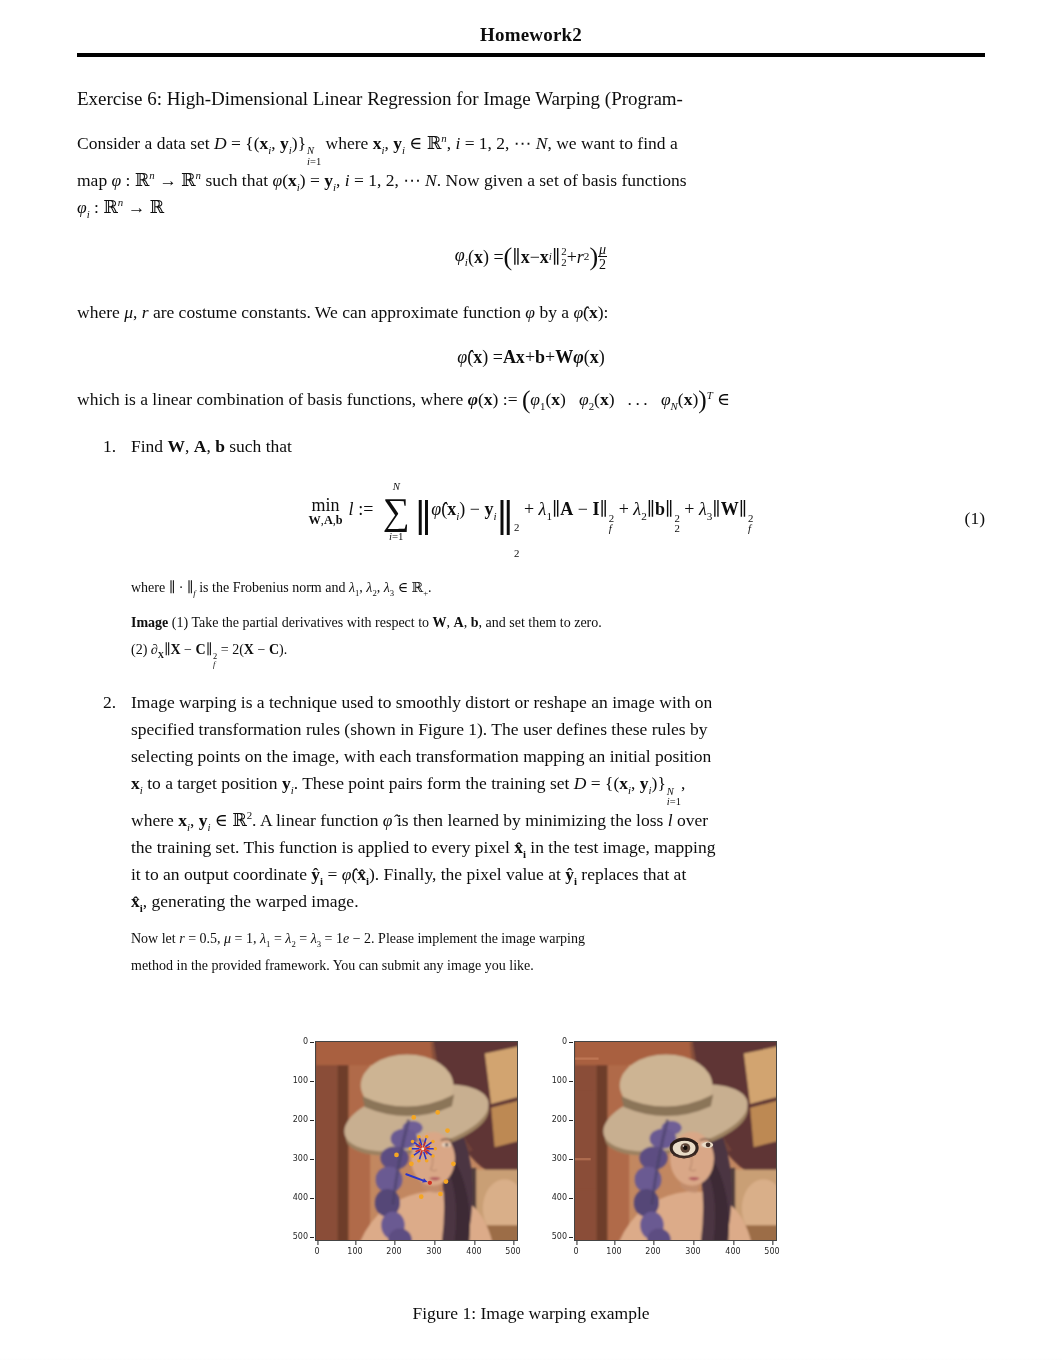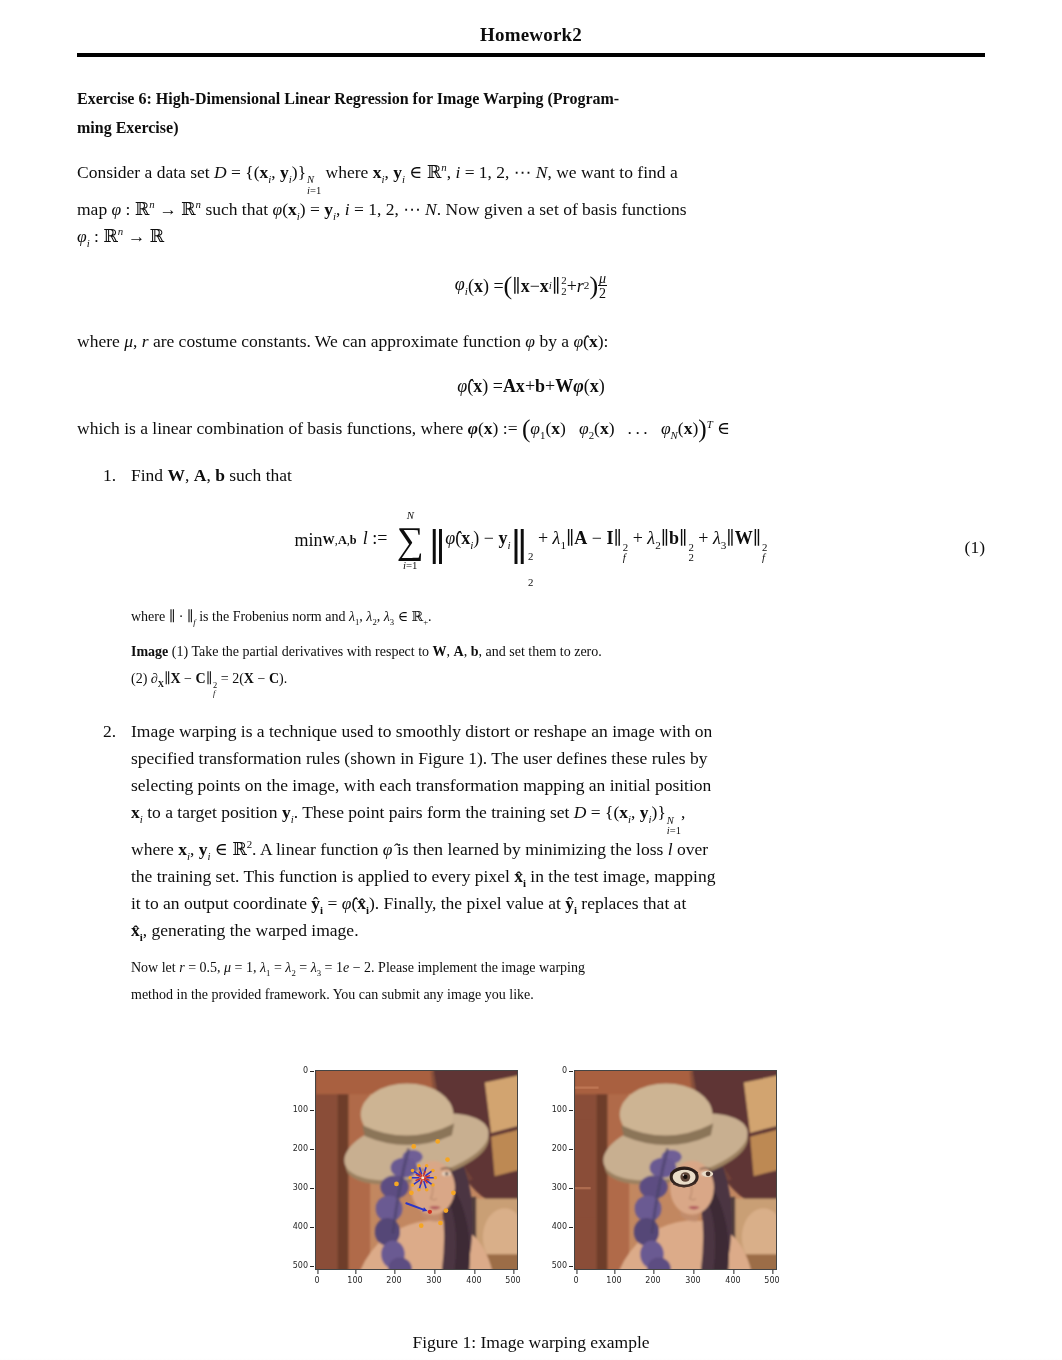--- a/index.html
+++ b/index.html
@@ -5,40 +5,40 @@
   * { margin:0; padding:0; box-sizing:border-box; }
   html,body { background:#ffffff; }
   body { width:1062px; height:1360px; position:relative; overflow:hidden;
          font-family:"Liberation Serif","DejaVu Serif","DejaVu Sans",serif;
          color:#0d0d0d; }
   .page { position:relative; width:1062px; height:1360px; padding:0 77px; }
 
   .doc-title { margin-top:24px; text-align:center; font-weight:bold; font-size:19px; letter-spacing:.2px; }
   .head-rule { margin-top:7px; height:3.5px; background:#000; border:none; }
 
-  .exercise-heading { margin-top:27px; font-weight:bold; font-size:16px; line-height:29px; }
+  .exercise-heading { margin-top:27px; font-weight:normal; font-size:19px; line-height:29px; }
 
   .para { margin-top:17px; font-size:17.5px; line-height:27px; }
   .para .line { white-space:nowrap; }
 
   .eq { font-size:18px; line-height:1; text-align:center; display:flex; justify-content:center; align-items:center; }
   .eq-basis   { margin:14px 0 10px 0; height:44px; }
   .eq-phihat  { margin:16px 0 14px 0; height:30px; }
   .eq-main    { margin:20px 0 16px 0; height:78px; position:relative; }
   .eq-tag { position:absolute; right:0; top:50%; transform:translateY(-50%); font-size:17.5px; }
 
   
   i { font-style:italic; } b { font-weight:bold; }
   sub, sup { font-size:0.62em; line-height:1; }
   .ss { display:inline-flex; flex-direction:column; justify-content:space-between;
         font-size:0.6em; line-height:1; height:1.95em; vertical-align:-0.55em; padding-left:1px; text-align:left; }
   .ss.tall { height:3.4em; vertical-align:-1.45em; }
   .nb { font-size:2.1em; font-weight:300; vertical-align:-0.42em; letter-spacing:-1px; }
   .bp { font-size:1.45em; font-weight:300; vertical-align:-0.1em; }
-  .munder { display:inline-flex; flex-direction:row; align-items:center; line-height:1.05; vertical-align:middle; margin-right:6px; }
+  .munder { display:inline-flex; flex-direction:column; align-items:center; line-height:1.05; vertical-align:middle; margin-right:6px; }
   .munder .mu { font-size:0.68em; }
   .bigsum { display:inline-flex; flex-direction:column; align-items:center; line-height:1; vertical-align:middle; margin:0 5px; }
   .bigsum .sig { font-size:2.1em; line-height:.95; }
   .bigsum .lim { font-size:0.6em; line-height:1.3; }
   .sfrac { display:inline-flex; flex-direction:column; align-items:center; line-height:1.05; font-size:0.78em; vertical-align:middle; }
   .sfrac > span:first-child { border-bottom:1px solid currentColor; padding:0 1px; }
   .supfrac { vertical-align:super; }
 
   .list-item { position:relative; margin-top:20px; font-size:17.5px; line-height:27px; }
   .list-item .num { position:absolute; left:26px; top:0; }
@@ -67,21 +67,20 @@
 </head>
 <body>
 
 <div class="page">
 
   <div class="doc-title">Homework2</div>
   <hr class="head-rule">
 
   <div class="exercise-heading">
     <div class="line">Exercise 6: High-Dimensional Linear Regression for Image Warping (Program-</div>
-    <div class="line">ming Exercise)</div>
   </div>
 
   <div class="para">
     <div class="line">Consider a data set <i>D</i> = {(<b>x</b><sub><i>i</i></sub>, <b>y</b><sub><i>i</i></sub>)}<span class="ss">
           <span><i>N</i></span>
           <span><i>i</i>=1</span>
         </span> where <b>x</b><sub><i>i</i></sub>, <b>y</b><sub><i>i</i></sub> ∈ ℝ<sup><i>n</i></sup>, <i>i</i> = 1, 2, ⋯ <i>N</i>, we want to find a</div>
     <div class="line">map <i>φ</i> : ℝ<sup><i>n</i></sup> → ℝ<sup><i>n</i></sup> such that <i>φ</i>(<b>x</b><sub><i>i</i></sub>) = <b>y</b><sub><i>i</i></sub>, <i>i</i> = 1, 2, ⋯ <i>N</i>. Now given a set of basis functions</div>
     <div class="line"><i>φ<sub>i</sub></i> : ℝ<sup><i>n</i></sup> → ℝ</div>
   </div>

